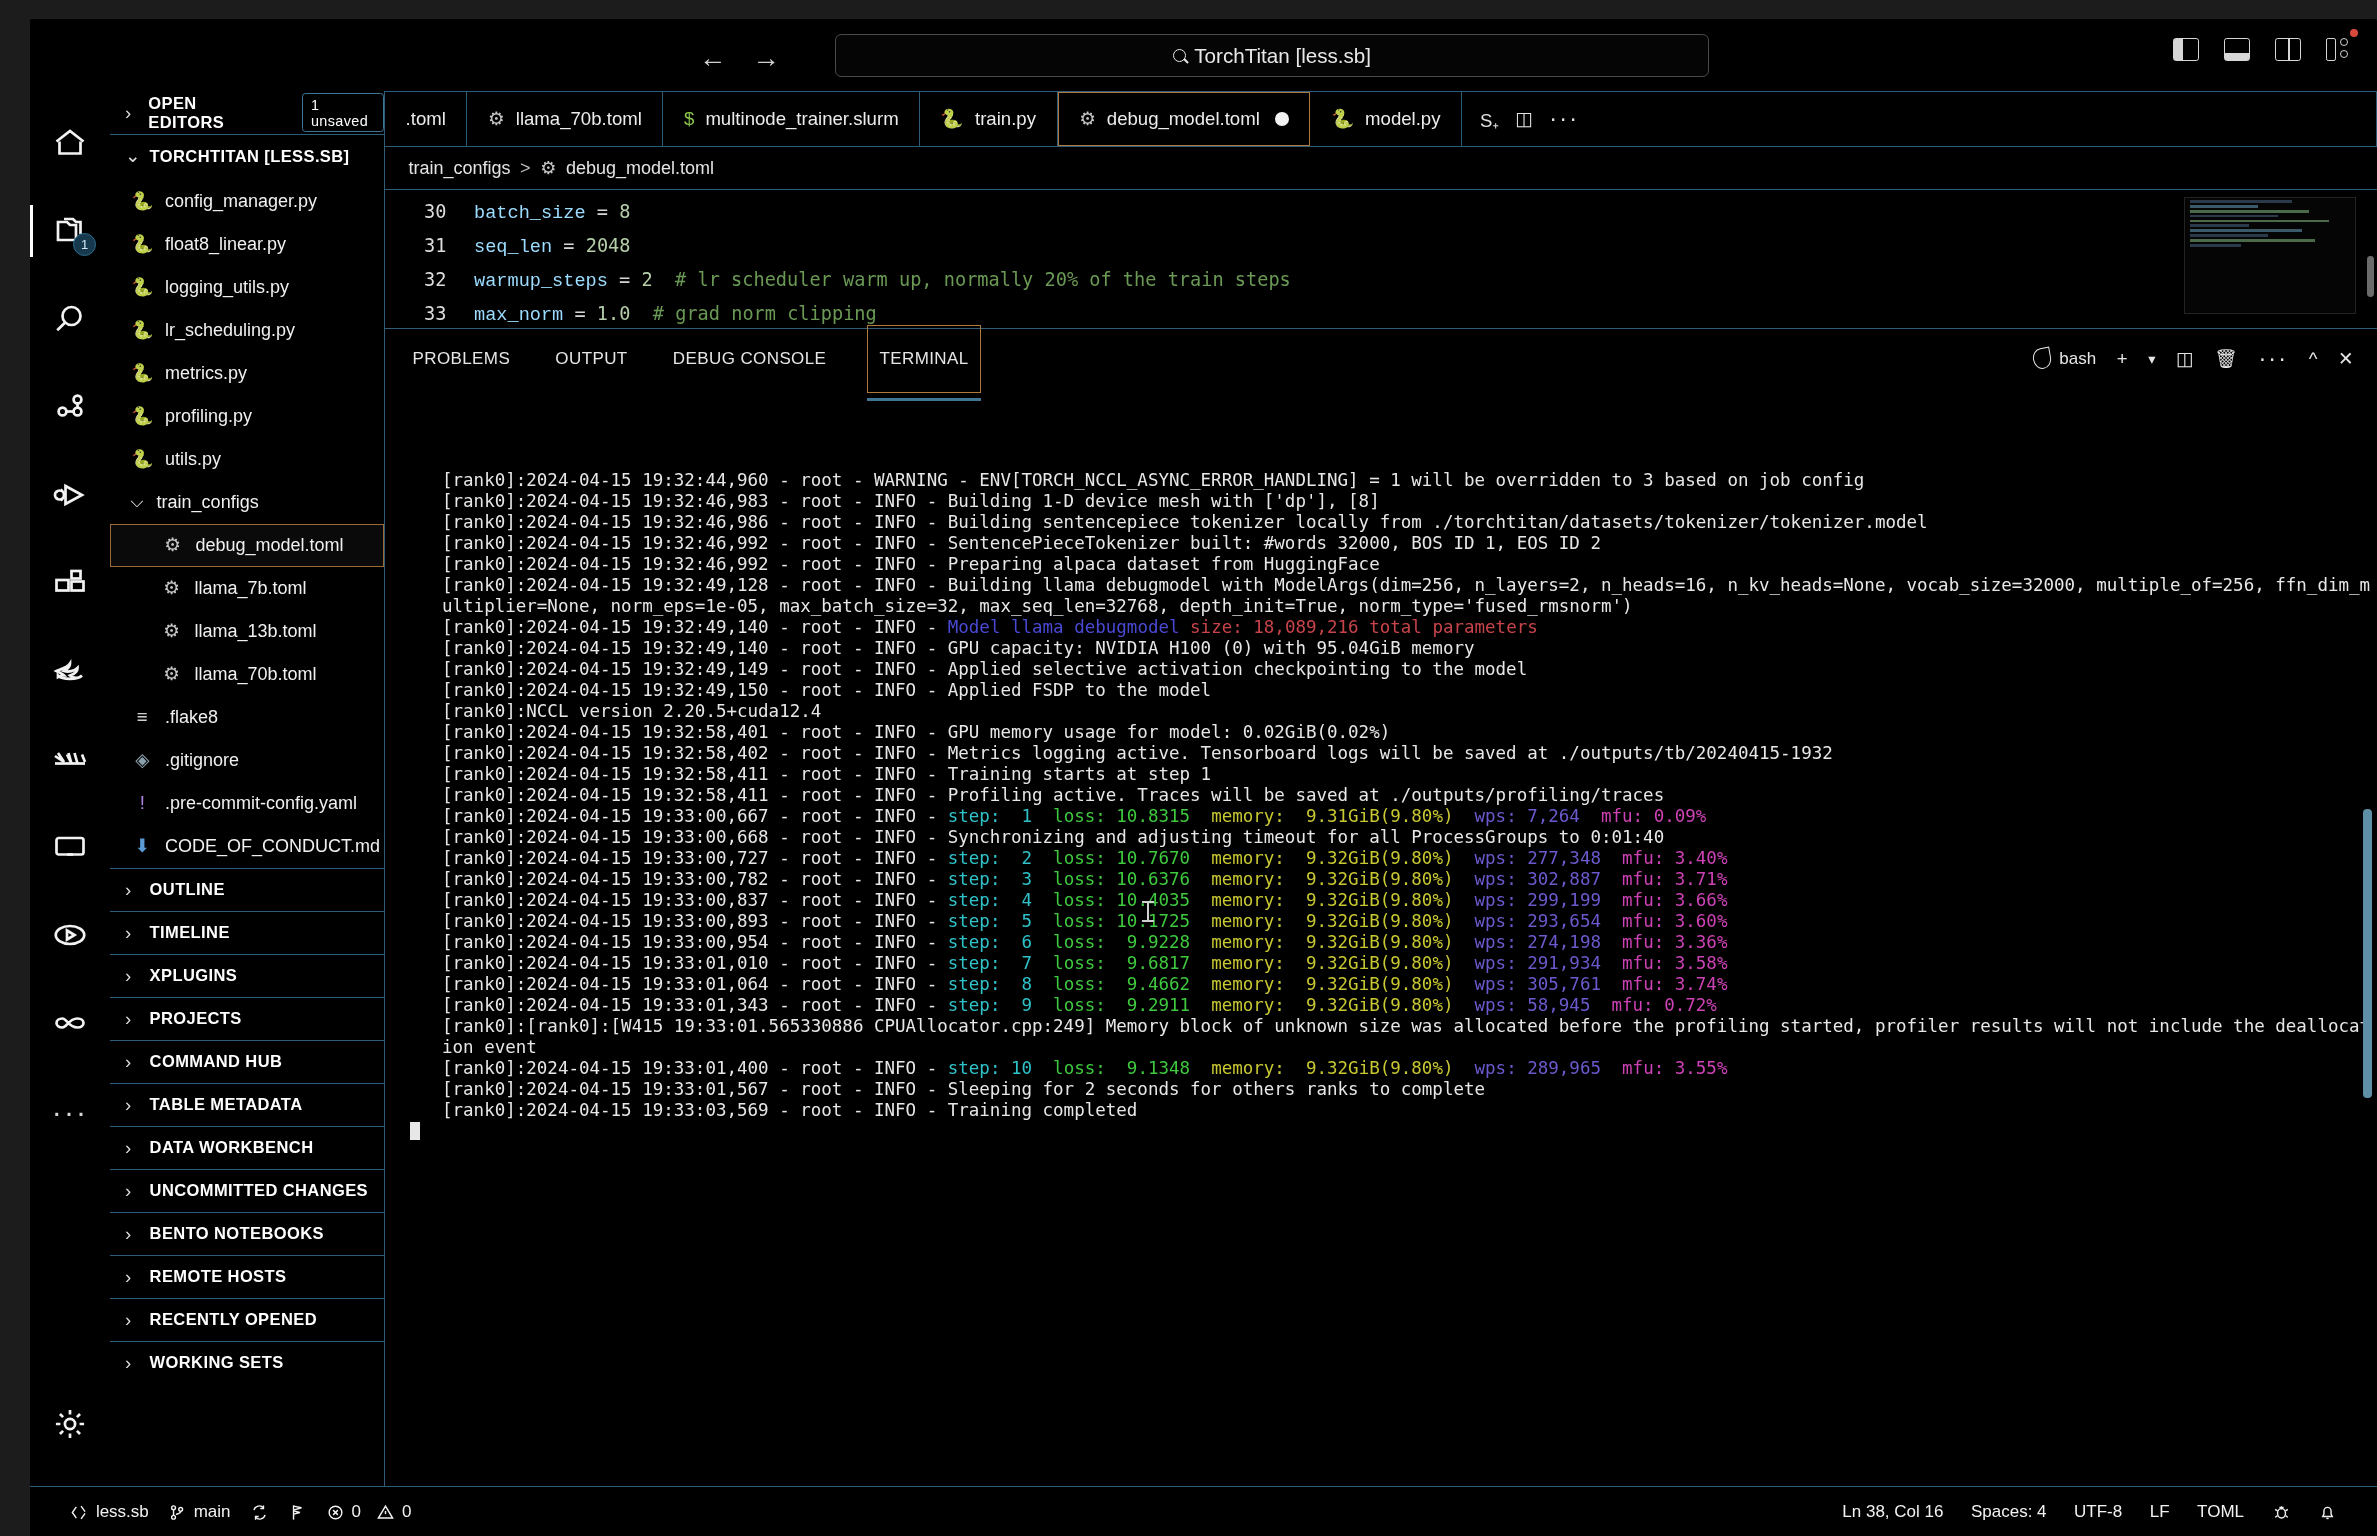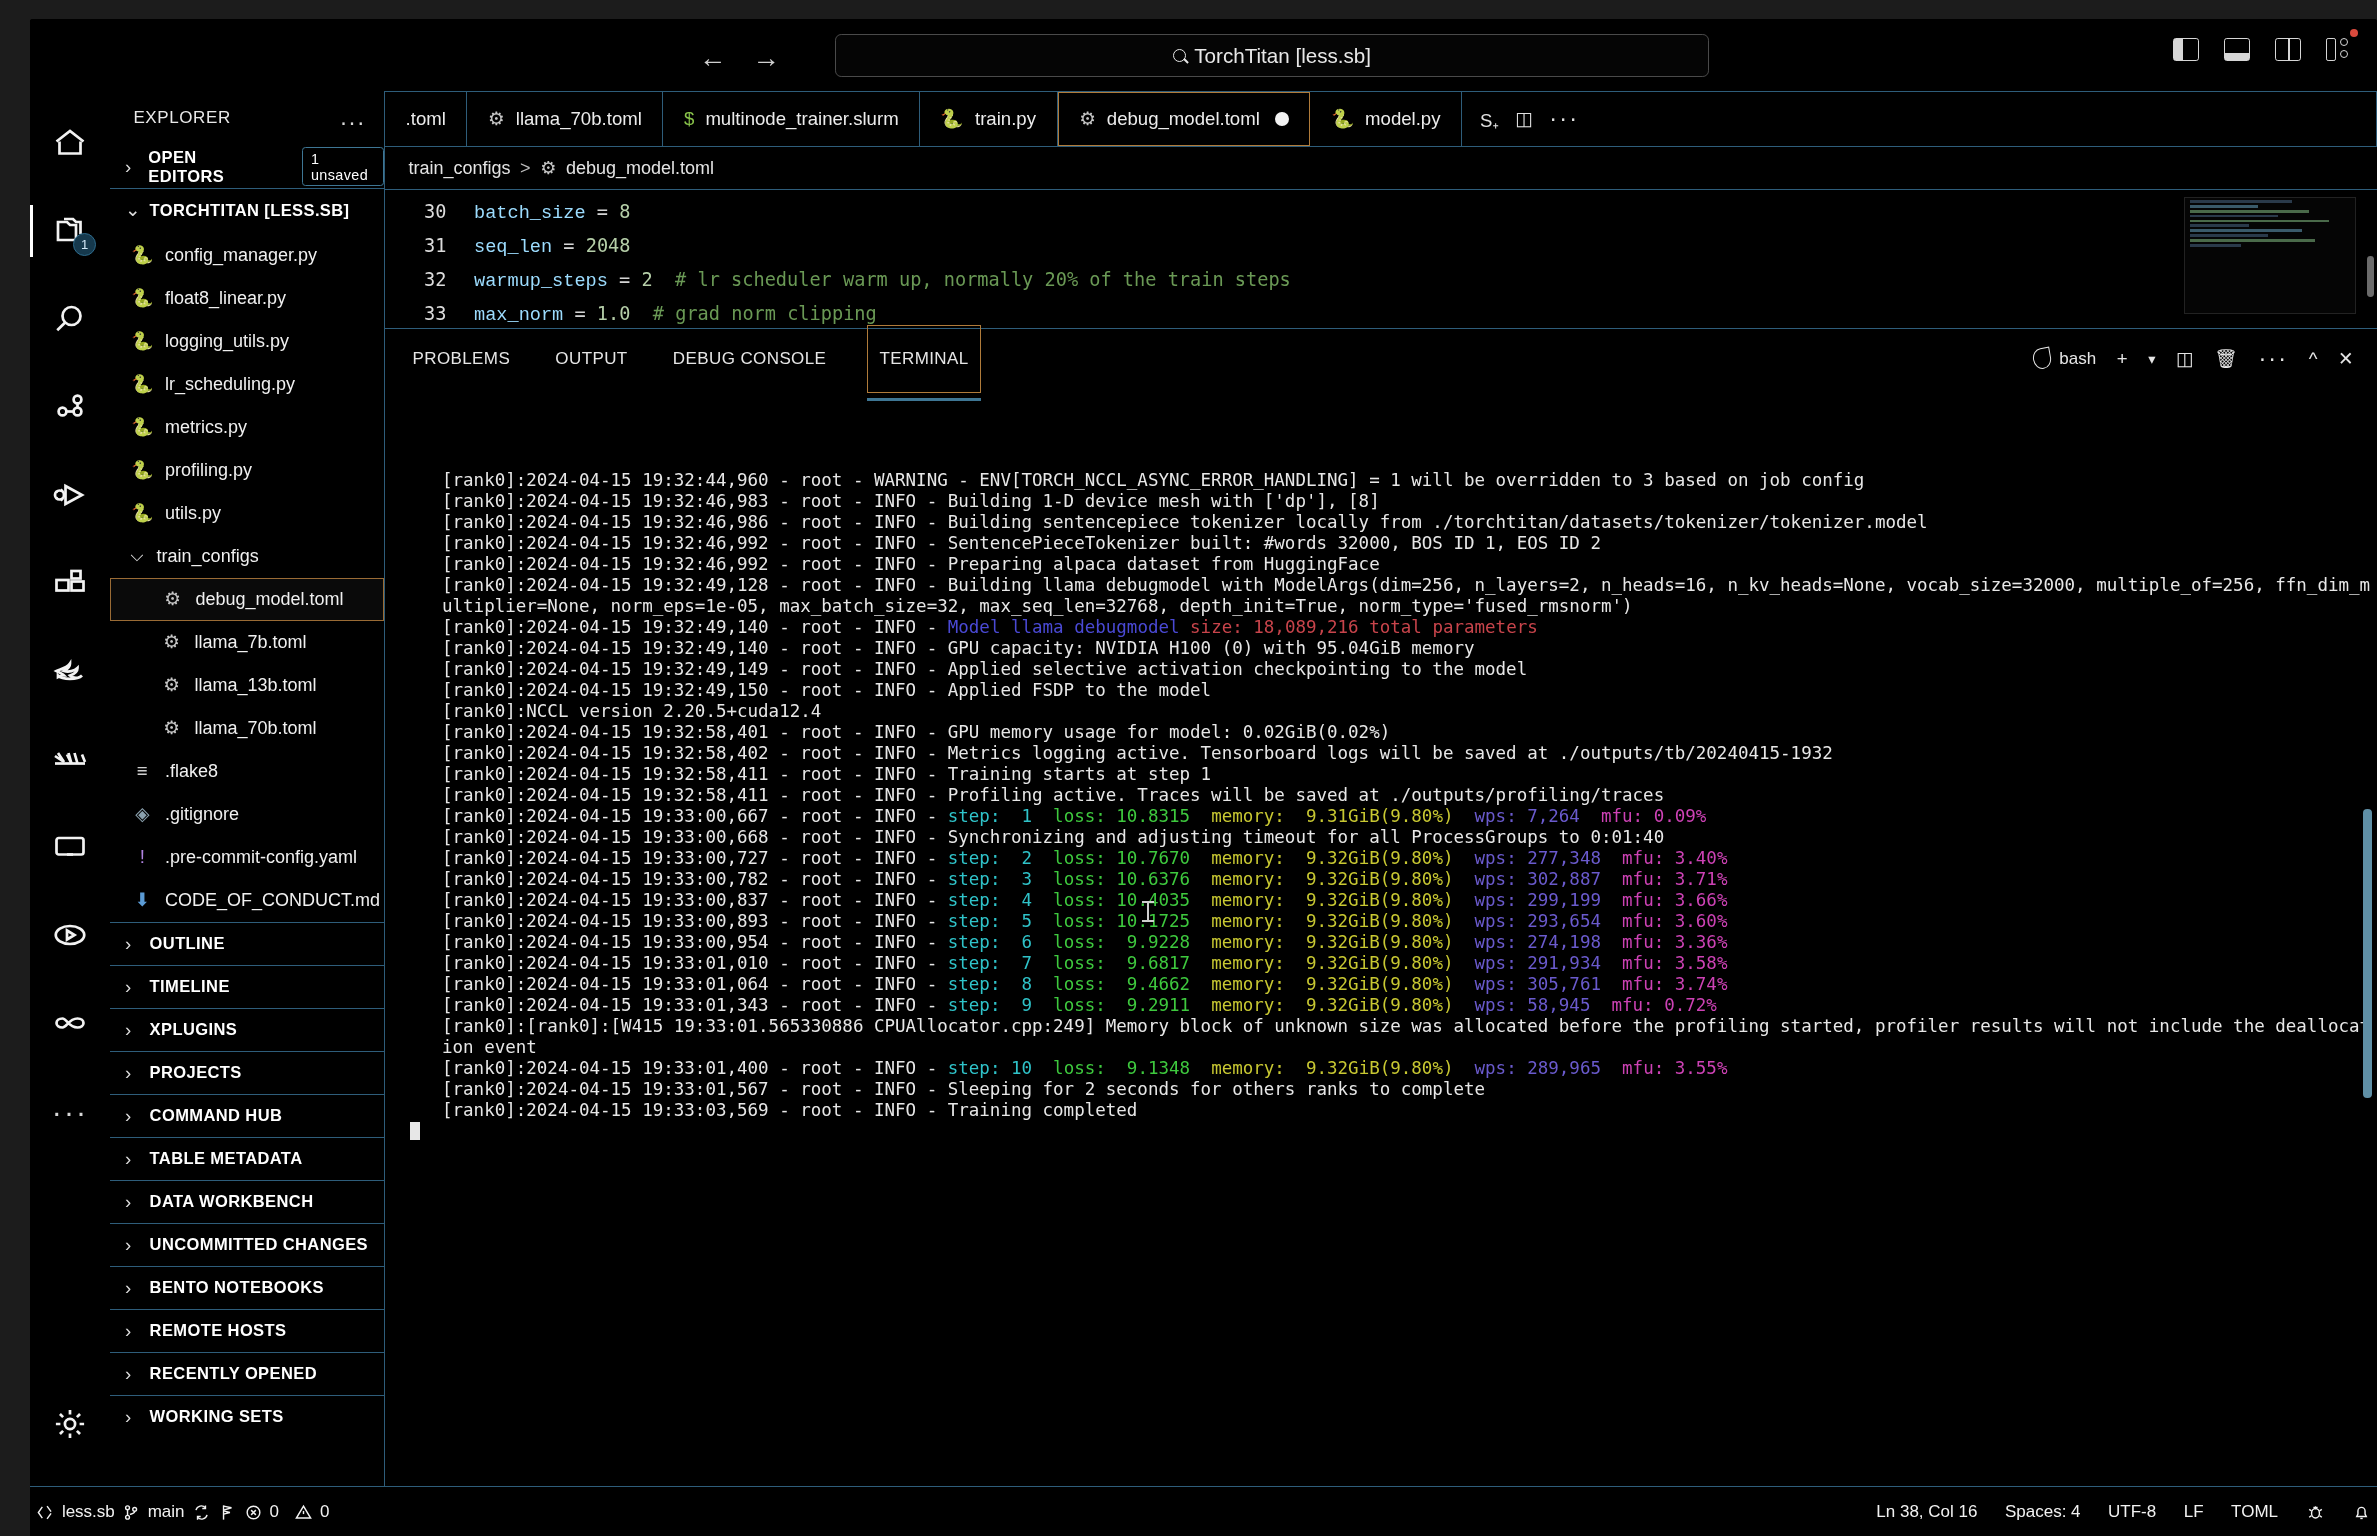--- a/index.html
+++ b/index.html
@@ -239,22 +239,22 @@
   }
   .ibeam::before { top: 0; }
   .ibeam::after { bottom: 0; }
 
   
   .statusbar {
     height: 51px; flex: 0 0 51px; background: #000;
     display: flex; align-items: center;
     border-top: 0.7px solid #2e5d7a;
     color: #f2f2f2; font-size: 17px;
-    padding: 0 6px;
-    gap: 7px;
+    padding: 0 40px;
+    gap: 19px;
   }
   .sb-item { display:flex; align-items:center; gap: 6.9px; cursor:pointer; }
   .sb-right { margin-left: auto; display:flex; align-items:center; gap: 27.5px; }
   svg.ic { width: 19px; height: 19px; stroke:#f2f2f2; fill:none; stroke-width: 1.8; }
 </style>
 </head>
 <body>
 
 <div id="root">
 <div class="window">
@@ -362,24 +362,20 @@
       <div class="act-spacer"></div>
       <div class="act" style="margin-bottom:18px">
         <svg class="ic" viewBox="0 0 24 24" style="width:36px;height:36px">
               <circle cx="12" cy="12" r="3.4"></circle>
               <path d="M12 2.6v3M12 18.4v3M2.6 12h3M18.4 12h3M5.3 5.3l2.1 2.1M16.6 16.6l2.1 2.1M18.7 5.3l-2.1 2.1M7.4 16.6l-2.1 2.1"></path>
             </svg>
       </div>
     </div>
 
     <div class="sidebar">
-      <div class="sb-title">
-        <span>EXPLORER</span>
-        <span class="dots">...</span>
-      </div>
 
       <div class="sb-section noborder">
         <span class="chev">›</span>
         <span>OPEN EDITORS</span>
         <span class="pill">1 unsaved</span>
       </div>
 
       <div class="sb-section">
         <span class="chev">⌄</span>
         <span>TORCHTITAN [LESS.SB]</span>

